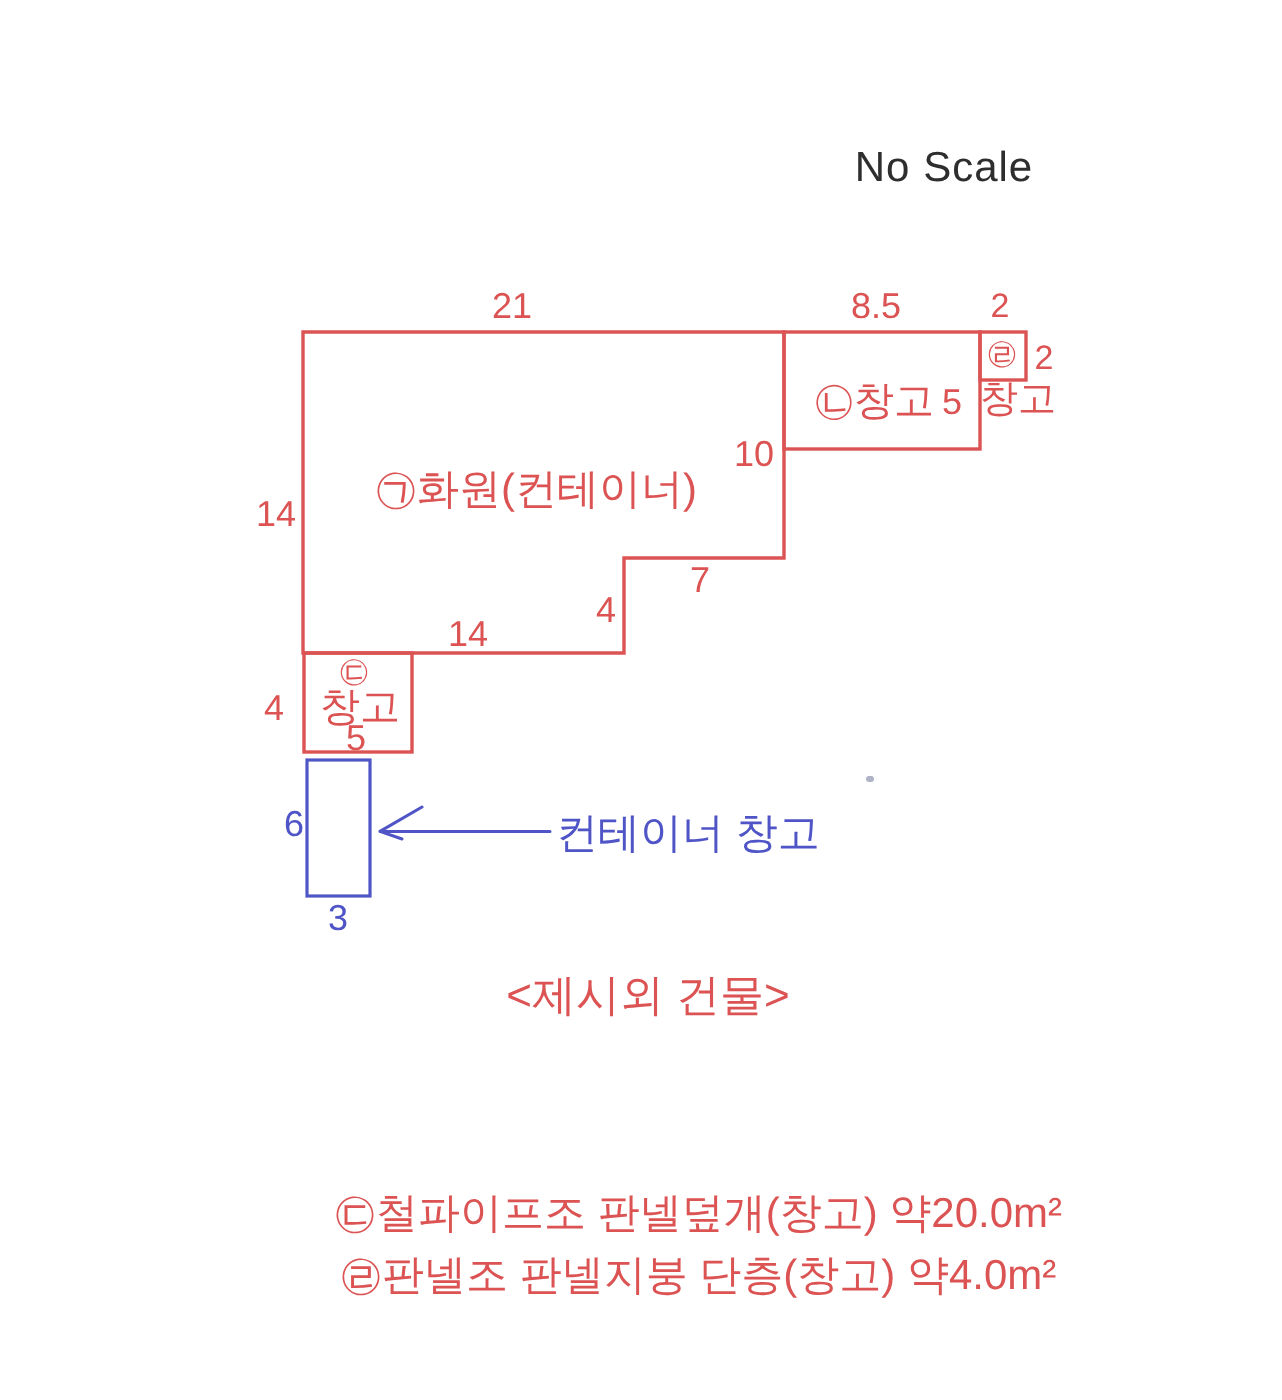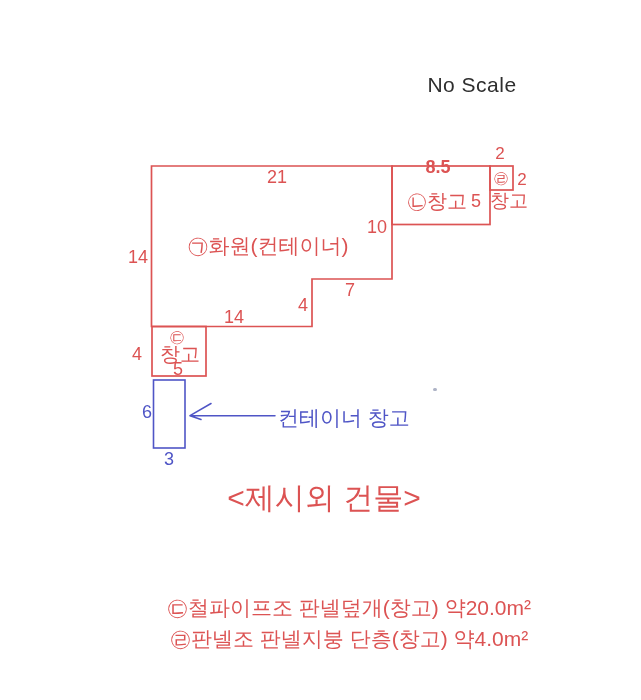--- a/index.html
+++ b/index.html
@@ -21,21 +21,21 @@
   .red{color:var(--red);}
   .blue{color:var(--blue);}
   .ink{color:var(--ink);}
   .dim{font-size:18px;}
   .dim-sm{font-size:17px;}
   .sym{font-size:15px;}
   .klabel{font-size:20px;}
   .klabel-sm{font-size:19px;}
   .main-lbl{font-size:21px;}
   .noscale{font-size:21px;letter-spacing:0.5px;}
-  .legend-title{font-size:30px;}
+  .legend-title{font-size:22px;}
   .legend-item{
     position:absolute;
     transform:translate(0,-50%);
     white-space:nowrap;
     line-height:1;
     font-size:21px;
     color:var(--red);
   }
   .stray{
     position:absolute;
@@ -59,22 +59,22 @@
 
     <rect x="152" y="326.5" width="54" height="49.5" fill="none" stroke="var(--red)" stroke-width="1.7"></rect>
 
     <rect x="153.5" y="380" width="31.5" height="68" fill="none" stroke="var(--blue)" stroke-width="1.6"></rect>
 
     <path d="M275,415.7 L190,415.7 M190,415.7 L211,403.5 M190,415.7 L201,419.5" fill="none" stroke="var(--blue)" stroke-width="1.5" stroke-linecap="round"></path>
   </svg>
 
   <span class="lbl ink noscale" style="left:472px;top:84px;">No Scale</span>
 
-  <span class="lbl red dim" style="left:277px;top:153px;margin-top:24px;">21</span>
-  <span class="lbl red dim" style="left:438px;top:167px;font-weight:bold;">8.5</span>
+  <span class="lbl red dim" style="left:256px;top:153px;">21</span>
+  <span class="lbl red dim" style="left:438px;top:153px;">8.5</span>
   <span class="lbl red dim-sm" style="left:500px;top:153px;">2</span>
   <span class="lbl red dim-sm" style="left:522px;top:179px;">2</span>
   <span class="lbl red dim" style="left:476px;top:201px;">5</span>
   <span class="lbl red dim" style="left:377px;top:227px;">10</span>
   <span class="lbl red dim" style="left:138px;top:257px;">14</span>
   <span class="lbl red dim" style="left:350px;top:290px;">7</span>
   <span class="lbl red dim" style="left:303px;top:305px;">4</span>
   <span class="lbl red dim" style="left:234px;top:317px;">14</span>
   <span class="lbl red dim" style="left:137px;top:354px;">4</span>
   <span class="lbl red dim" style="left:178px;top:369px;">5</span>

